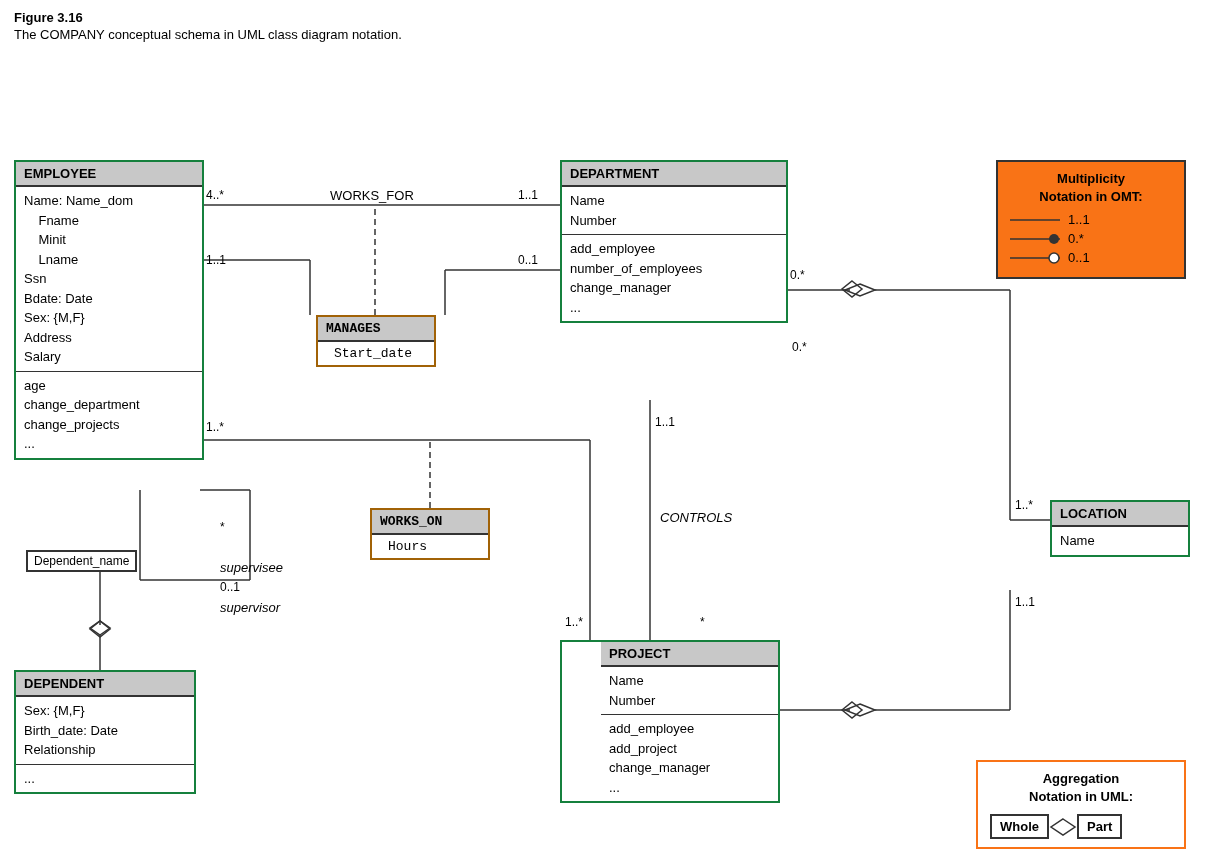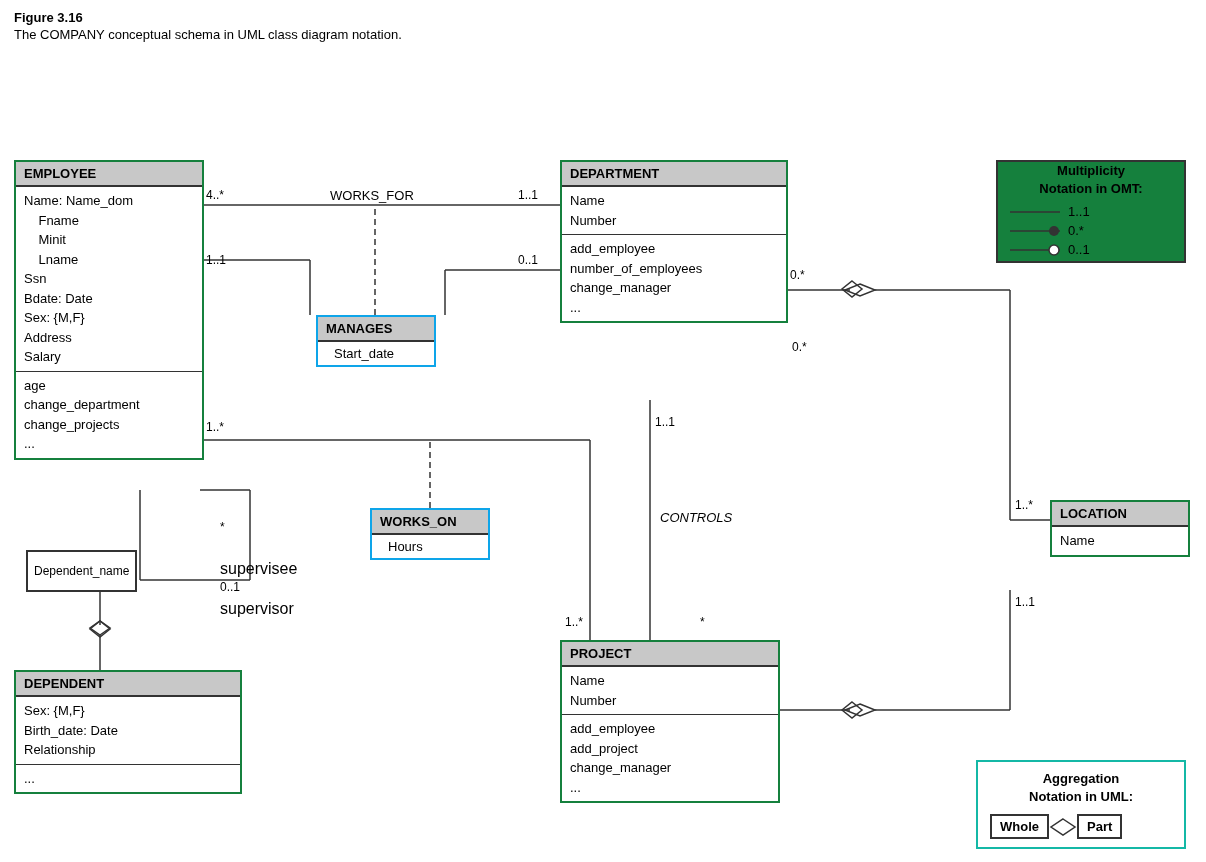--- a/index.html
+++ b/index.html
@@ -50,22 +50,23 @@
       border-bottom: 1px solid #333;
       line-height: 1.5;
     }
     .uml-class .class-section:last-child {
       border-bottom: none;
     }
 
     
     .assoc-box {
       position: absolute;
-      border: 2px solid #0ea5e9;
-      background: #fff;
+      border: 2px solid #a16207;
+      background: #fff;
+      font-family: Liberation Mono, monospace;
     }
     .assoc-box .assoc-header {
       background: #c8c8c8;
       font-weight: bold;
       padding: 4px 8px;
       border-bottom: 2px solid #333;
       text-align: left;
     }
     .assoc-box .assoc-body {
       padding: 4px 16px;
@@ -77,41 +78,41 @@
       top: 0; left: 0;
       width: 1206px;
       height: 800px;
       pointer-events: none;
     }
 
     
     .legend-box {
       position: absolute;
       border: 2px solid #333;
-      background: #15803d;
-      padding: 0 12px;
+      background: #f97316;
+      padding: 8px 12px;
       min-width: 160px;
     }
     .legend-box .legend-title {
       font-weight: bold;
       text-align: center;
       margin-bottom: 6px;
       line-height: 1.4;
     }
     .legend-row {
       display: flex;
       align-items: center;
       margin: 4px 0;
       gap: 8px;
     }
 
     
     .agg-box {
       position: absolute;
-      border: 2px solid #14b8a6;
+      border: 2px solid #f97316;
       background: #fff;
       padding: 8px 12px;
     }
     .agg-box .agg-title {
       font-weight: bold;
       text-align: center;
       line-height: 1.4;
       margin-bottom: 8px;
     }
     .agg-row {
@@ -120,21 +121,22 @@
     }
     .whole-box, .part-box {
       border: 2px solid #333;
       padding: 3px 8px;
       font-weight: bold;
       background: #fff;
     }
 
     
     .role-name {
-      font-size: 16px;
+      font-style: italic;
+      font-size: 13px;
       position: absolute;
     }
 
     
     .mult-label {
       font-size: 12px;
       position: absolute;
     }
 
     
@@ -146,21 +148,21 @@
 
     .italic-label {
       font-style: italic;
     }
 
     
     .small-box {
       position: absolute;
       border: 2px solid #333;
       background: #fff;
-      padding: 12px 6px;
+      padding: 2px 6px;
       font-size: 12px;
     }
   </style>
 </head>
 <body>
 
 <div class="figure-title">Figure 3.16</div>
 <div class="figure-caption">The COMPANY conceptual schema in UML class diagram notation.</div>
 
 <div class="diagram-area">
@@ -233,21 +235,21 @@
   <div class="small-box" style="left:26px; top:490px;">
     <span>Dependent_name</span>
   </div>
 
   <div style="position:absolute; left:88px; top:560px;">
     <svg width="24" height="18">
       <polygon points="12,1 22,9 12,17 2,9" fill="none" stroke="#333" stroke-width="1.5"></polygon>
     </svg>
   </div>
 
-  <div class="uml-class" style="left:14px; top:610px; width:228px;">
+  <div class="uml-class" style="left:14px; top:610px; width:182px;">
     <div class="class-header">DEPENDENT</div>
     <div class="class-section">
       Sex: {M,F}<br>
       Birth_date: Date<br>
       Relationship
     </div>
     <div class="class-section">
       ...
     </div>
   </div>
@@ -269,21 +271,21 @@
       Number
     </div>
     <div class="class-section">
       add_employee<br>
       number_of_employees<br>
       change_manager<br>
       ...
     </div>
   </div>
 
-  <div class="uml-class" style="left:560px; top:580px; width:220px;">
+  <div class="uml-class" style="left:560px; top:580px; width:220px;padding-left:39px;">
     <div class="class-header">PROJECT</div>
     <div class="class-section">
       Name<br>
       Number
     </div>
     <div class="class-section">
       add_employee<br>
       add_project<br>
       change_manager<br>
       ...

